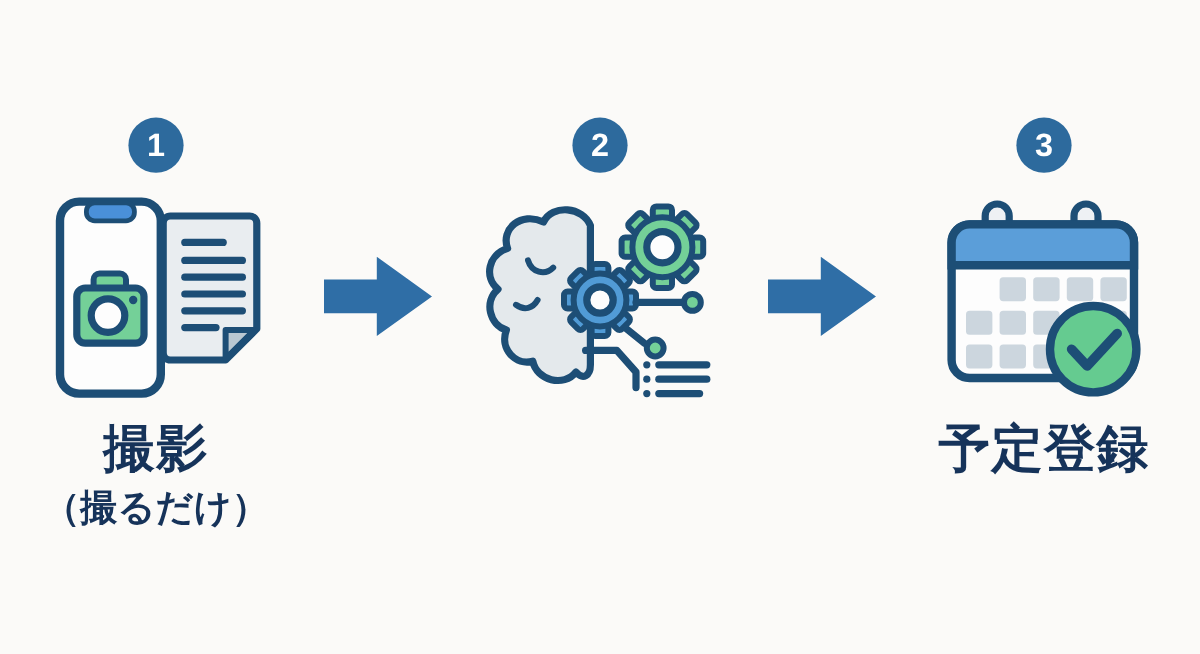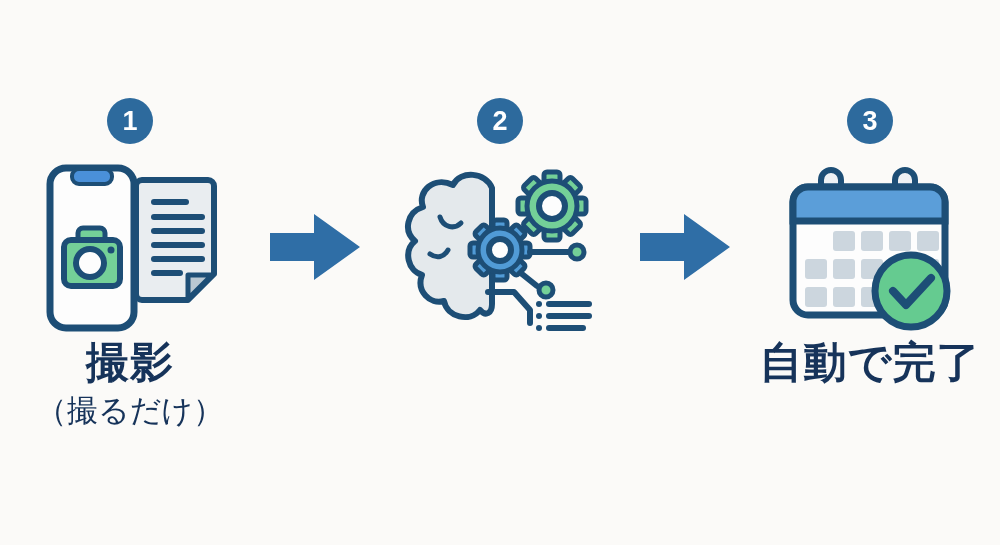--- a/index.html
+++ b/index.html
@@ -29,33 +29,33 @@
     color:#ffffff;
     display:flex;align-items:center;justify-content:center;
     font-size:27px;font-weight:bold;
   }
   .icon-area{
     height:175px;
     margin-top:18px;
     display:flex;align-items:center;justify-content:center;
   }
   .step-title{
-    margin-top:2px;
+    margin-top:14px;
     font-size:43px;
     line-height:1.1;
     font-weight:bold;
     color:#16335a;
     letter-spacing:1px;
     white-space:nowrap;
   }
   .step-subtitle{
     margin-top:8px;
     font-size:31px;
     line-height:1.1;
-    font-weight:normal;
+    font-weight:bold;
     color:#16335a;
     white-space:nowrap;
   }
   .arrow-col{
     width:118px;
     margin-top:116px;
     display:flex;justify-content:center;
   }
   svg{display:block;}
 </style>
@@ -205,17 +205,17 @@
               <rect x="48" y="122" width="22" height="20" rx="3"></rect>
               <rect x="76" y="122" width="22" height="20" rx="3"></rect>
             </g>
           </g>
           <g>
             <circle cx="126" cy="126" r="36" fill="#65cb90" stroke="#1d4e76" stroke-width="7"></circle>
             <path d="M108,126 L121,140 L146,113" fill="none" stroke="#1d4e76" stroke-width="8" stroke-linecap="round" stroke-linejoin="round"></path>
           </g>
         </svg>
       </div>
-      <div class="step-title">自動で完了</div>
+      <div class="step-title">予定登録</div>
     </div>
 
   </div>
 </div>
 
 </body></html>

